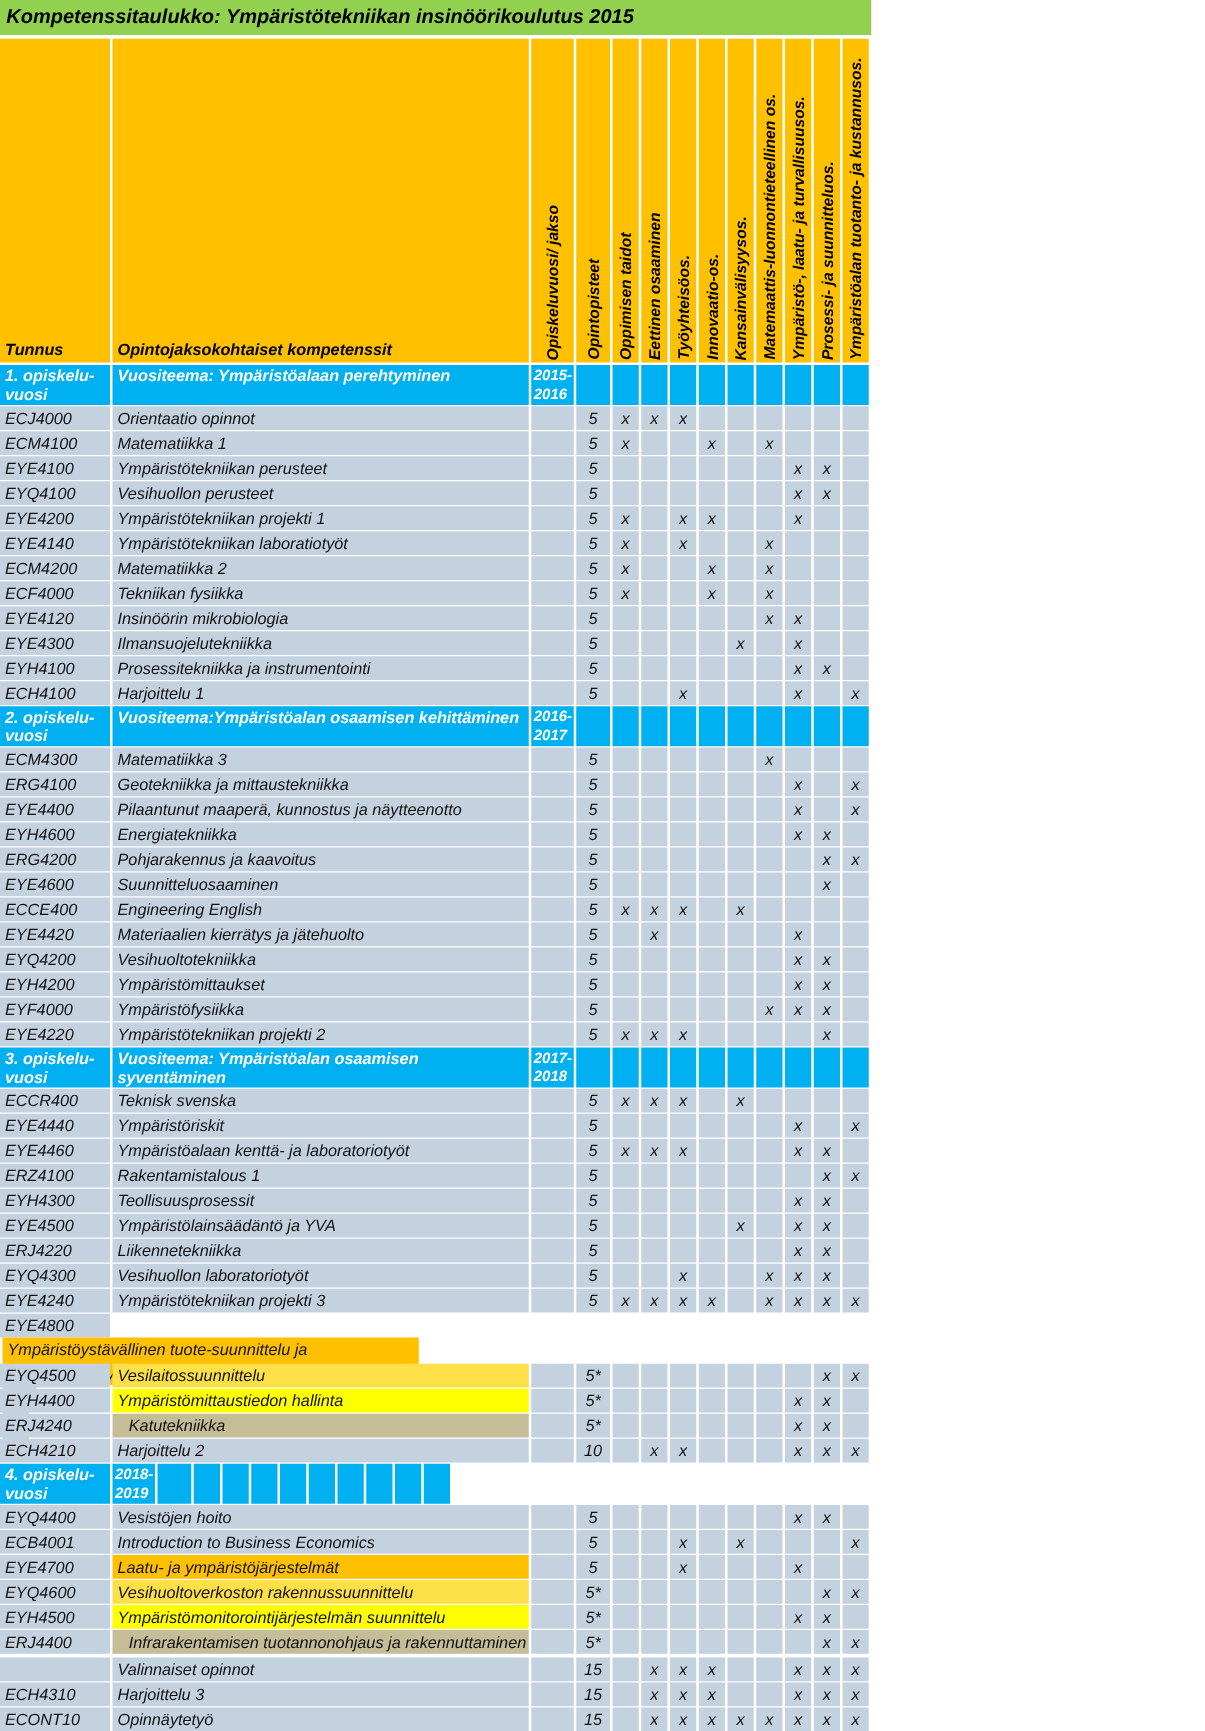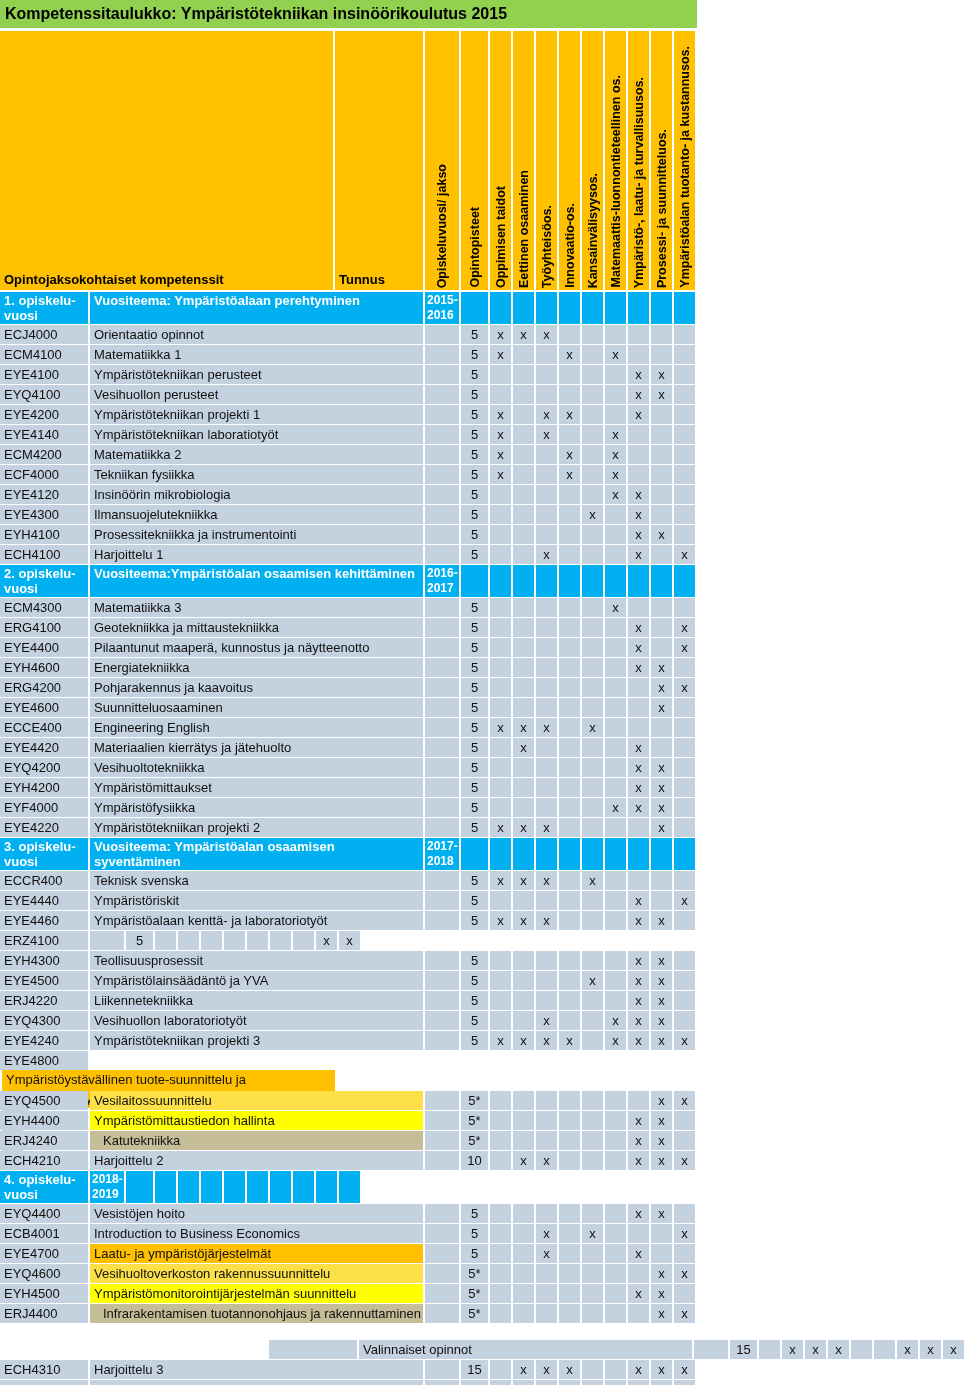--- a/index.html
+++ b/index.html
@@ -1,18 +1,18 @@
 <!DOCTYPE html>
 <html><head>
 <meta charset="utf-8">
 <style>
   html,body{margin:0;padding:0;background:#fff;}
   .page{
     width:964px;height:1385px;background:#ffffff;position:relative;overflow:hidden;
-    font-family:"Liberation Sans", sans-serif;color:#111;
+    font-family:"Liberation Sans", sans-serif;color:#111;font-style:italic;
   }
   .titlebar{
     width:697px;height:28px;background:#92D050;color:#000;
     font-weight:bold;font-size:16px;line-height:28px;padding-left:5px;
     box-sizing:border-box;margin-bottom:3px;white-space:nowrap;overflow:hidden;
   }
   .row{display:flex;margin-bottom:1px;}
   .cell{box-sizing:border-box;flex:0 0 auto;overflow:hidden;}
   .row > .cell + .cell{margin-left:2px;}
   .w-code{width:88px;}
@@ -37,38 +37,38 @@
   .s-pad{padding:1px 2px 16px 4px;font-size:13px;line-height:15px;}
   .s-per{padding:1px 0 0 2px;font-size:12px;line-height:15px;}
 
   
   .data-row{height:19px;}
   .d-cell{background:#C4D2E0;font-size:13px;line-height:19px;color:#101010;}
   .d-pad{padding-left:4px;white-space:nowrap;}
   .center{text-align:center;}
   .row-tall{height:39px;flex-direction:column;}
   .row-tall .name-cell{white-space:normal;line-height:19px;}
-  .gap-before{margin-top:17px;justify-content:flex-end;}
+  .gap-before{margin-top:3px;}
   .bg-gold{background:#FFC000;}
   .bg-green{background:#fde047;}
   .bg-yellow{background:#FFFF00;}
   .bg-tan{background:#C4BD97;padding-left:13px;}
 </style>
 </head>
 <body>
 
 <div class="page">
   <div class="titlebar">Kompetenssitaulukko: Ympäristötekniikan insinöörikoulutus 2015</div>
 
   <div class="row header-row">
+    <div class="cell w-code hcell">
+      <span class="h-label">Tunnus</span>
+    </div>
     <div class="cell w-name hcell">
       <span class="h-label">Opintojaksokohtaiset kompetenssit</span>
-    </div>
-    <div class="cell w-code hcell">
-      <span class="h-label">Tunnus</span>
     </div>
     <div class="cell w-per hcell vcell">
       <span class="vlabel">Opiskeluvuosi/ jakso</span>
     </div>
     <div class="cell w-cr hcell vcell">
       <span class="vlabel">Opintopisteet</span>
     </div>
 
   <div class="cell w-x hcell vcell">
         <div class="vlabel">Oppimisen taidot</div>
@@ -545,20 +545,21 @@
         <div class="cell w-x d-cell center">x</div>
         <div class="cell w-x d-cell center"></div>
         <div class="cell w-x d-cell center"></div>
         <div class="cell w-x d-cell center"></div>
         <div class="cell w-x d-cell center">x</div>
         <div class="cell w-x d-cell center">x</div>
         <div class="cell w-x d-cell center"></div>
       </div>
       <div class="row data-row">
         <div class="cell w-code d-cell d-pad">ERZ4100</div>
+        <div class="cell w-name d-cell d-pad name-cell">Rakentamistalous 1</div>
         <div class="cell w-per d-cell"></div>
         <div class="cell w-cr d-cell center">5</div>
         <div class="cell w-x d-cell center"></div>
         <div class="cell w-x d-cell center"></div>
         <div class="cell w-x d-cell center"></div>
         <div class="cell w-x d-cell center"></div>
         <div class="cell w-x d-cell center"></div>
         <div class="cell w-x d-cell center"></div>
         <div class="cell w-x d-cell center"></div>
         <div class="cell w-x d-cell center">x</div>

